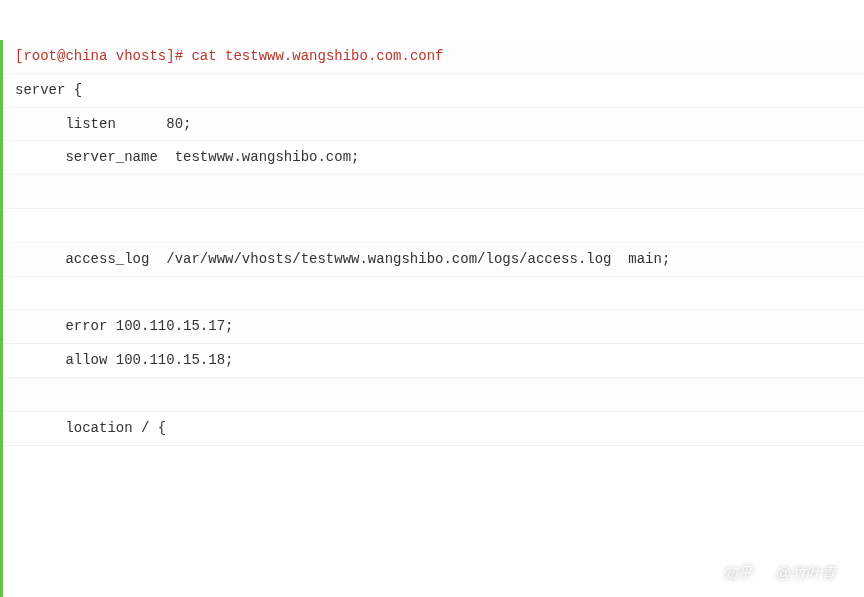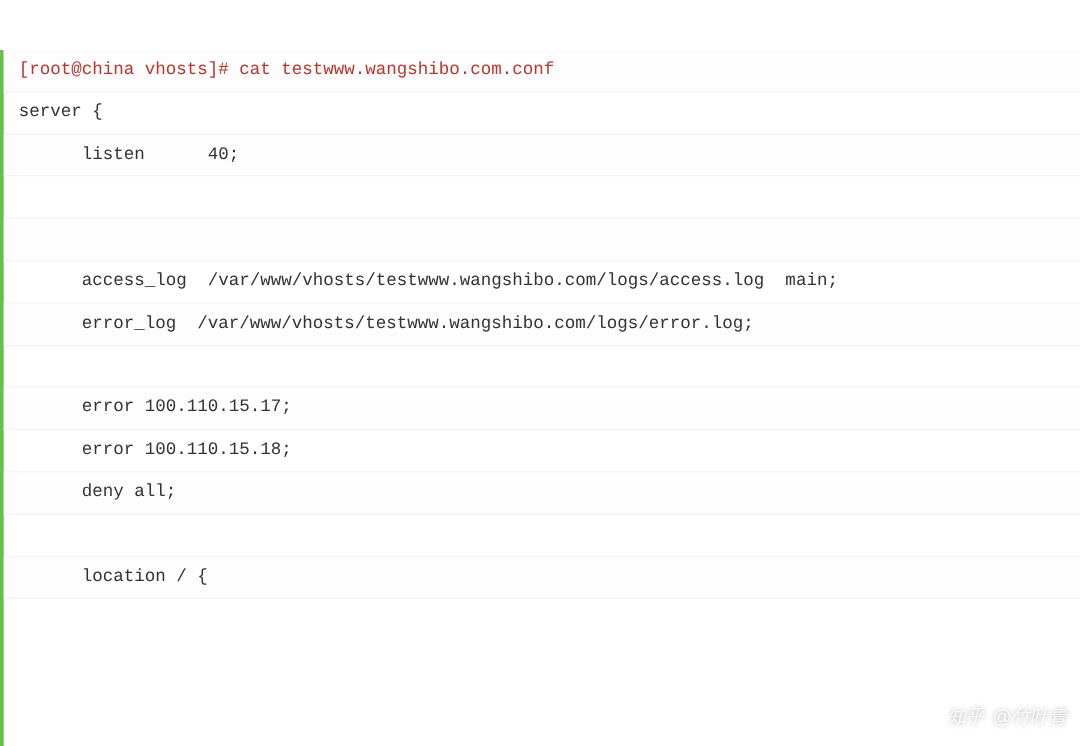--- a/index.html
+++ b/index.html
@@ -28,51 +28,50 @@
     color: #333;
   }
   .line:nth-child(odd) {
     background: #fdfdfd;
   }
   .prompt-host { color: #b8362e; }
   .prompt-cmd { color: #b8362e; }
   .comment { color: #2e8b2e; }
   .watermark {
     position: absolute;
-    right: 10px;
+    right: 28px;
     bottom: 14px;
     color: rgba(255,255,255,0.85);
     font-family: "PingFang SC","Microsoft YaHei",sans-serif;
     font-style: italic;
     font-size: 15px;
     text-shadow: 0 0 4px rgba(0,0,0,0.35);
     display: flex;
     align-items: center;
-    gap: 6px;
+    gap: 23px;
     justify-content: flex-end;
   }
   .watermark svg { width: 18px; height: 18px; }
 </style>
 </head>
 <body>
 
 <div class="code-container">
 
   <div class="line"><span class="prompt-host">[root@china vhosts]</span><span class="prompt-host"># </span><span class="prompt-cmd">cat testwww.wangshibo.com.conf</span></div>
 
   <div class="line">server {</div>
-  <div class="line">      listen      40;</div>
+  <div class="line">      listen      80;</div>
+  <div class="line">      server_name  testwww.wangshibo.com;</div>
   <div class="line">        </div>
   <div class="line">     </div>
   <div class="line">      access_log  /var/www/vhosts/testwww.wangshibo.com/logs/access.log  main;</div>
-  <div class="line">      error_log  /var/www/vhosts/testwww.wangshibo.com/logs/error.log;</div>
   <div class="line"> </div>
   <div class="line">      error 100.110.15.17;</div>
-  <div class="line">      error 100.110.15.18;</div>
-  <div class="line">      deny all;</div>
+  <div class="line">      allow 100.110.15.18;</div>
   <div class="line">       </div>
   <div class="line">      location / {</div>
 
 </div>
 
 <div class="watermark">
   <svg viewBox="0 0 24 24" fill="rgba(255,255,255,0.85)">
       <path d="M13 3h8v2h-3v14h3v2h-8v-2h3V5h-3V3zM3 3h8v2H8l-.5 4H11v2H7.3l-.8 6c.9-.3 1.7-.8 2.4-1.6l1.6 1.2C9.2 18.2 7.5 19 5.5 19H4l1-8H3V9h2.3L6 5H3V3z"></path>
     </svg>
   <span>知乎</span>

